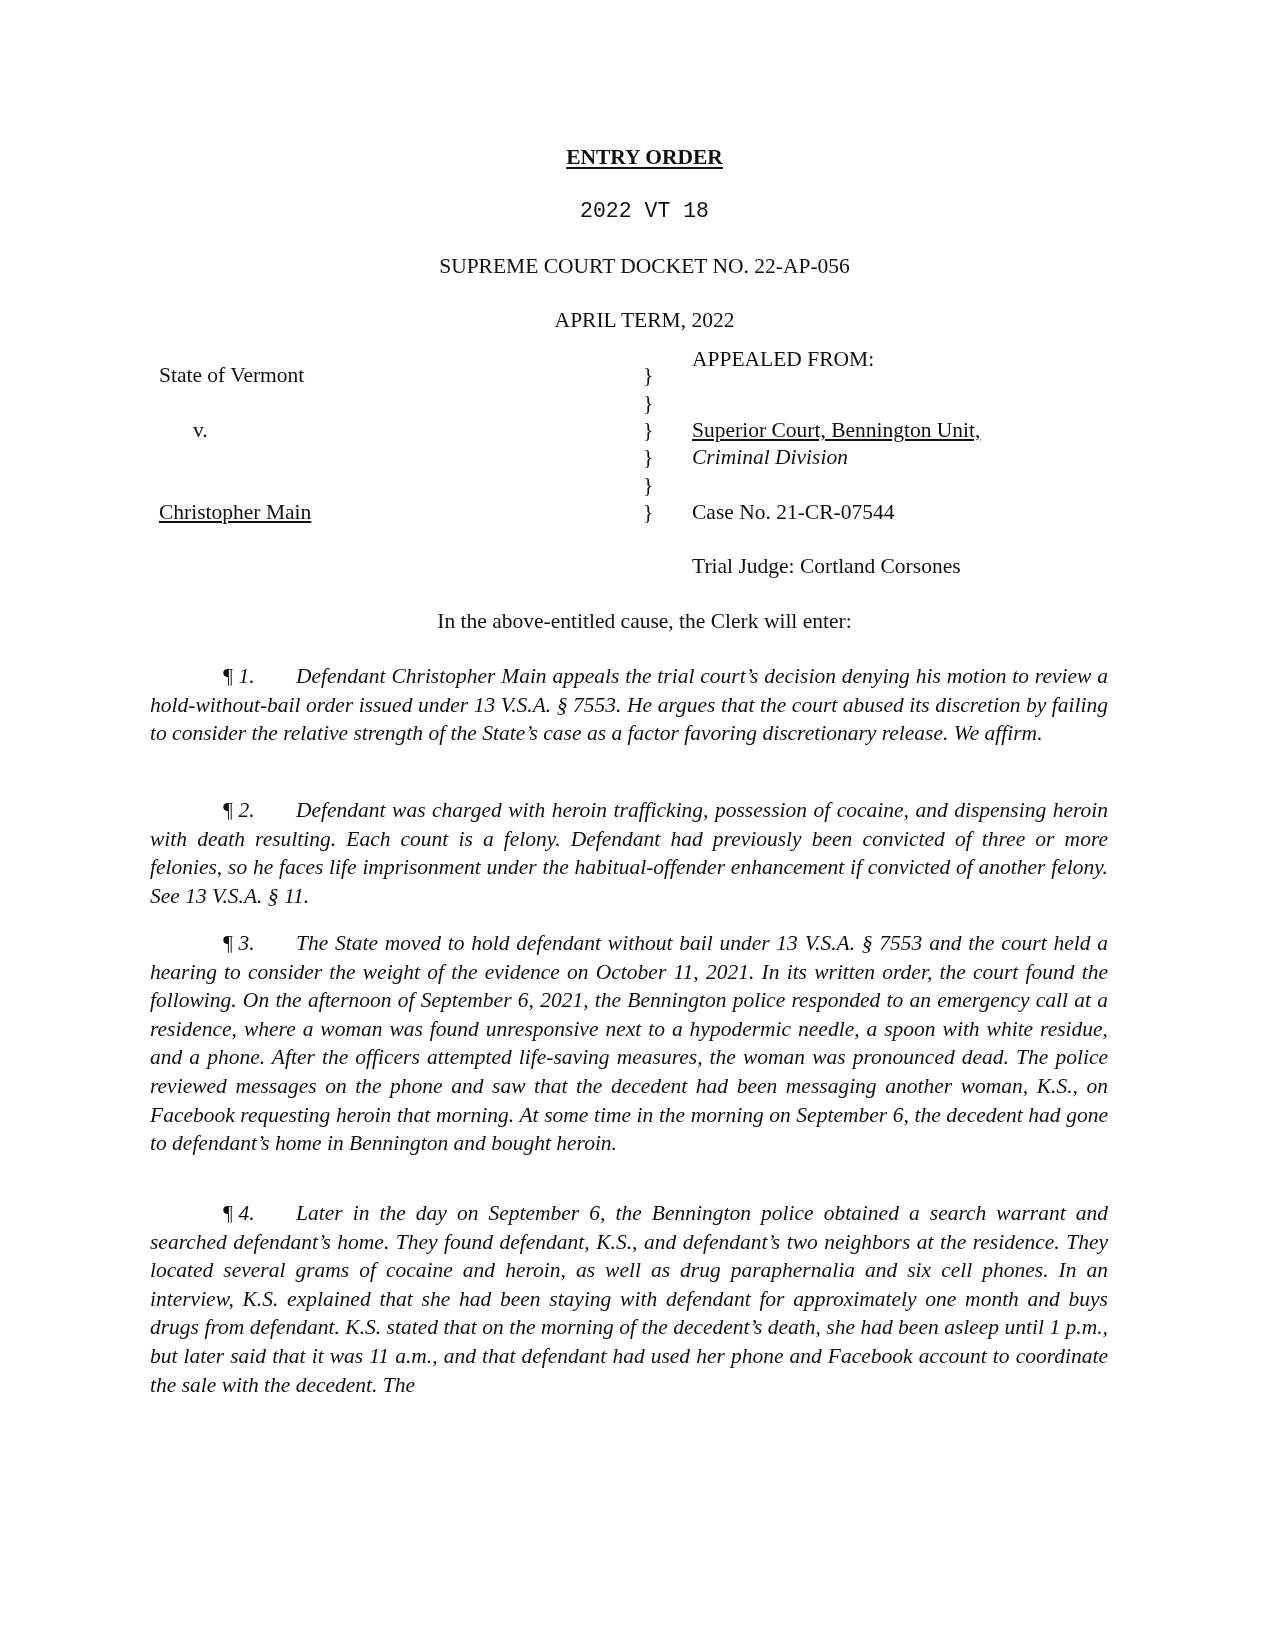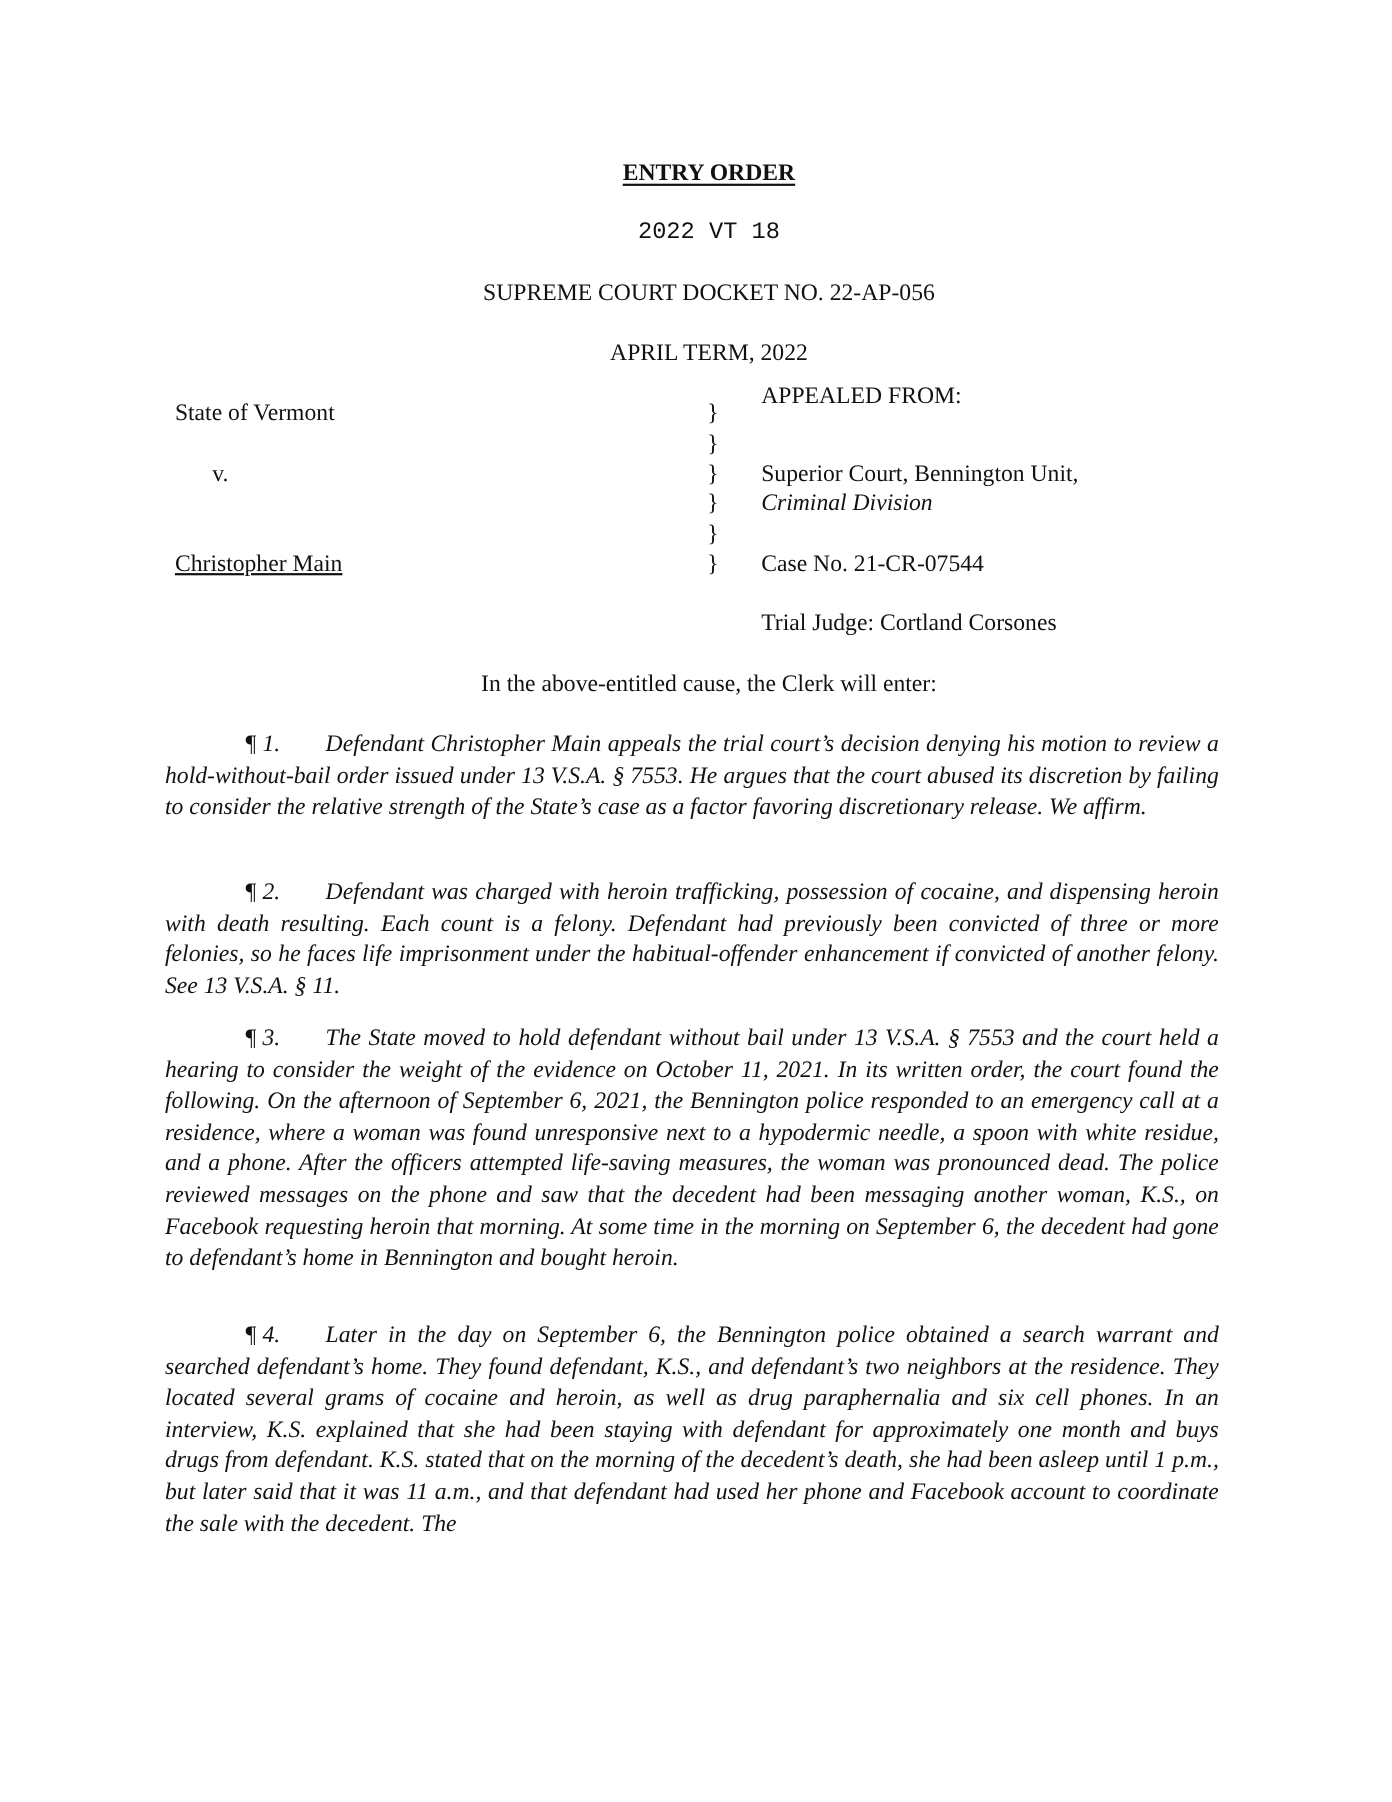--- a/index.html
+++ b/index.html
@@ -82,21 +82,21 @@
   <div class="caption-left" style="top:499px;text-decoration:underline;">Christopher Main</div>
 
   <div class="brace" style="top:362px;">}</div>
   <div class="brace" style="top:390px;">}</div>
   <div class="brace" style="top:417px;">}</div>
   <div class="brace" style="top:444px;">}</div>
   <div class="brace" style="top:472px;">}</div>
   <div class="brace" style="top:499px;">}</div>
 
   <div class="caption-right" style="top:346px;">APPEALED FROM:</div>
-  <div class="caption-right" style="top:417px;">Superior Court, Bennington Unit,</div>
+  <div class="caption-right" style="top:417px;text-decoration:underline;">Superior Court, Bennington Unit,</div>
   <div class="caption-right" style="top:444px;font-style:italic;">Criminal Division</div>
   <div class="caption-right" style="top:499px;">Case No. 21-CR-07544</div>
   <div class="caption-right" style="top:553px;">Trial Judge: Cortland Corsones</div>
 
   <div class="center-line" style="top:608px;">In the above-entitled cause, the Clerk will enter:</div>
 
   <div class="paragraph" style="top:662px;">
     <span class="para-mark">¶ 1.</span><span>Defendant Christopher Main appeals the trial court’s decision denying his motion to review a hold-without-bail order issued under 13 V.S.A. § 7553.  He argues that the court abused its discretion by failing to consider the relative strength of the State’s case as a factor favoring discretionary release.  We affirm.</span>
   </div>
 

